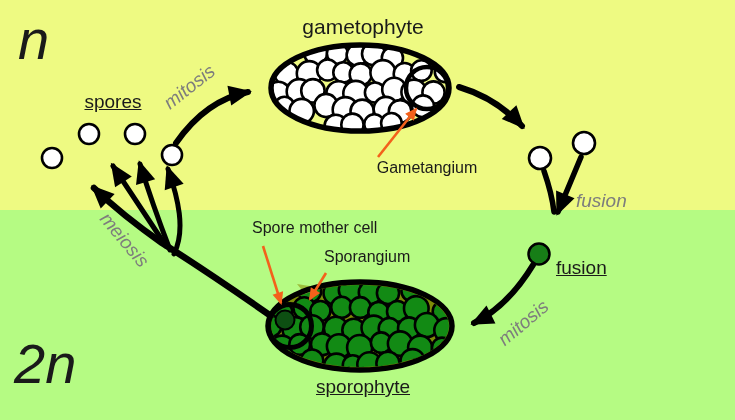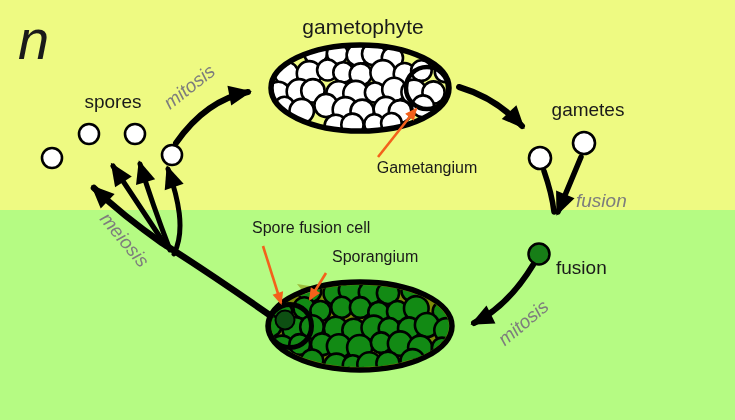--- a/index.html
+++ b/index.html
@@ -17,21 +17,21 @@
   }
   html,body{margin:0;padding:0;}
   #stage{
     position:relative;width:735px;height:420px;overflow:hidden;
     font-family:"Liberation Sans","DejaVu Sans",sans-serif;
     color:var(--text-black);
     background:var(--diploid-bg);
   }
   #diagram-svg{position:absolute;left:0;top:0;}
   .lbl{position:absolute;white-space:nowrap;line-height:1.05;}
-  .stage-lbl{font-size:19px;}
+  .stage-lbl{font-size:19px;text-decoration:underline;}
   .big-lbl{font-size:21px;}
   .callout-lbl{font-size:16px;}
   .process-lbl{font-size:19px;font-style:italic;color:var(--process-gray);}
   .ploidy-lbl{font-size:56px;font-style:italic;line-height:1;}
   .ctr{transform:translateX(-50%);}
   .rot{transform-origin:center center;}
 </style>
 </head>
 <body>
 
@@ -180,28 +180,29 @@
     <circle cx="539" cy="254" r="10.5" style="fill:var(--zygote-green);stroke:var(--outline)" stroke-width="2.5"></circle>
 
     <g style="stroke:var(--pointer-orange);fill:none" stroke-width="2.6">
       <path d="M378,157 L416,109" marker-end="url(#orangeArrow)"></path>
       <path d="M263,246 L281,303" marker-end="url(#orangeArrow)"></path>
       <path d="M326,273 L310,299" marker-end="url(#orangeArrow)"></path>
     </g>
   </svg>
 
   <div class="lbl ploidy-lbl" style="left:18px;top:12px;">n</div>
+  <div class="lbl ploidy-lbl" style="left:14px;top:336px;">2n</div>
 
   <div class="lbl big-lbl ctr" style="left:363px;top:16px;">gametophyte</div>
   <div class="lbl stage-lbl ctr" style="left:113px;top:92px;">spores</div>
-  <div class="lbl stage-lbl ctr" style="left:588px;top:100px;">gametes</div>
   <div class="lbl stage-lbl" style="left:556px;top:258px;">fusion</div>
+  <div class="lbl stage-lbl ctr" style="left:363px;top:377px;">sporophyte</div>
 
   <div class="lbl callout-lbl ctr" style="left:427px;top:160px;">Gametangium</div>
-  <div class="lbl callout-lbl" style="left:252px;top:220px;">Spore fusion cell</div>
-  <div class="lbl callout-lbl" style="left:332px;top:249px;">Sporangium</div>
+  <div class="lbl callout-lbl" style="left:252px;top:220px;">Spore mother cell</div>
+  <div class="lbl callout-lbl" style="left:324px;top:249px;">Sporangium</div>
 
   <div class="lbl process-lbl rot" style="left:160px;top:77px;transform:rotate(-38deg);">mitosis</div>
   <div class="lbl process-lbl" style="left:576px;top:183px;margin-top:8px;">fusion</div>
   <div class="lbl process-lbl rot" style="left:494px;top:313px;transform:rotate(-40deg);">mitosis</div>
   <div class="lbl process-lbl rot" style="left:92px;top:230px;transform:rotate(50deg);">meiosis</div>
 
 </div>
 
 </body></html>

